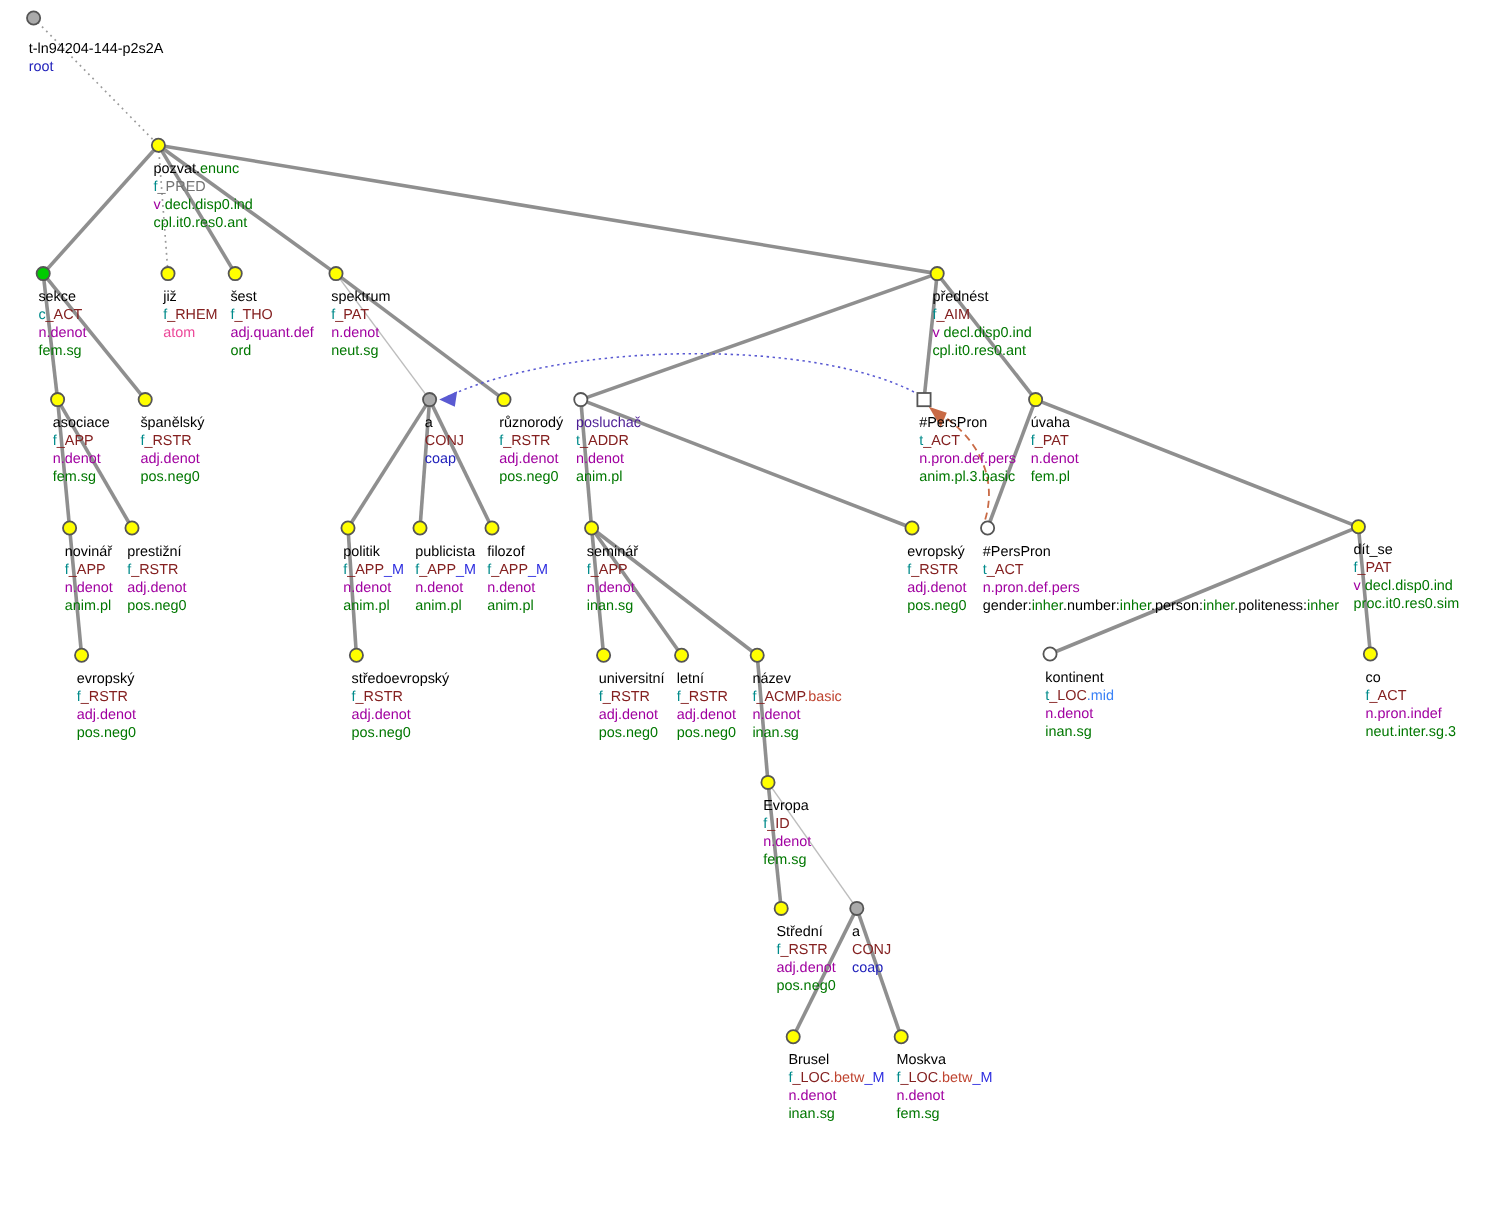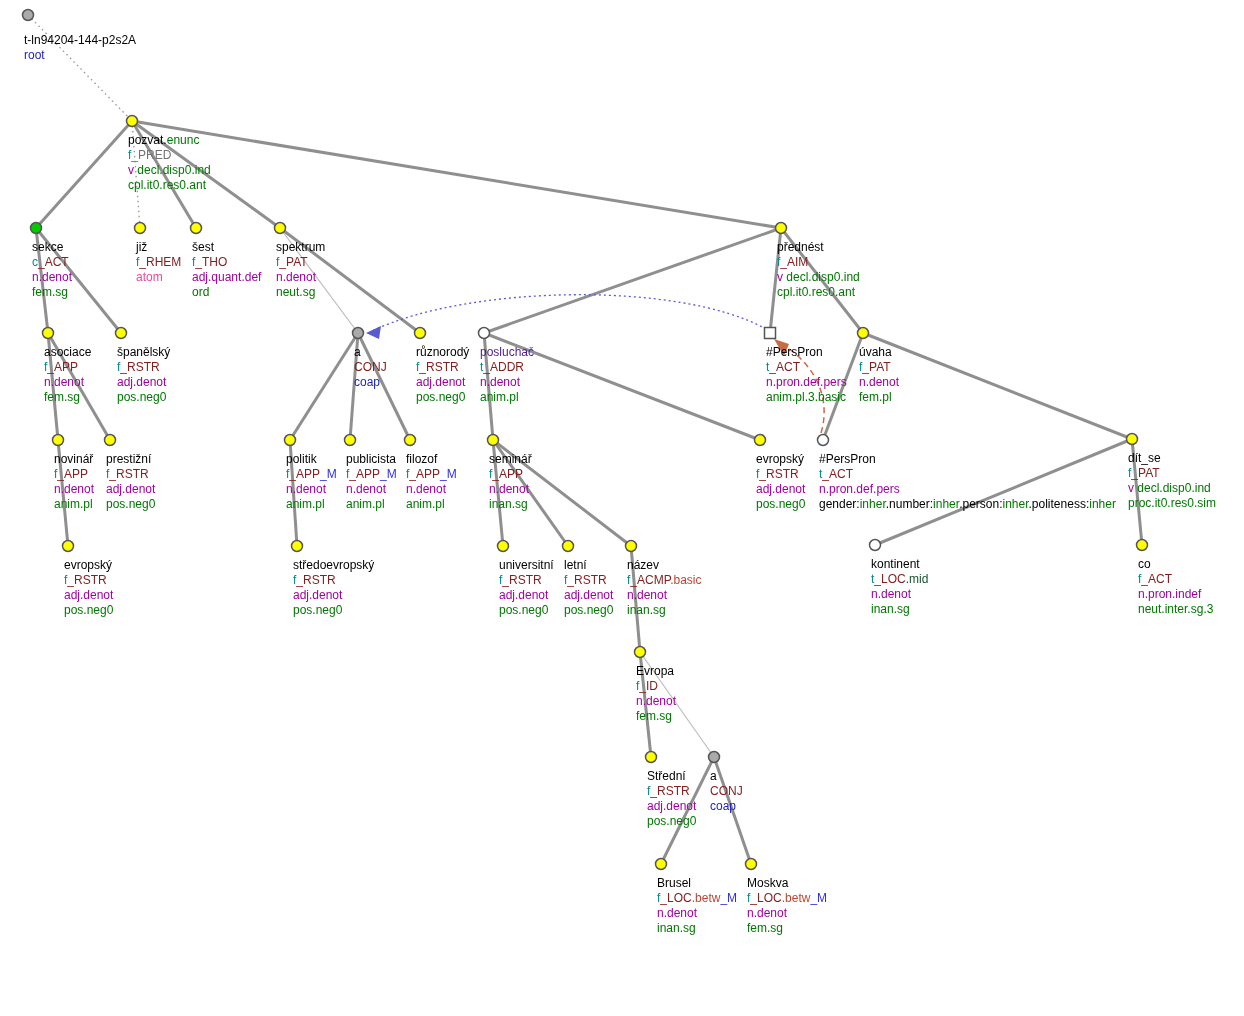--- a/index.html
+++ b/index.html
@@ -254,21 +254,21 @@
         <div><span style="color: rgb(0, 119, 0);">pos.neg0</span></div>
       </div>
       <div class="lbl" style="left: 627px; top: 558px;">
         <div><span style="color: rgb(0, 0, 0);">název</span></div>
         <div><span style="color: rgb(0, 139, 139);">f</span><span style="color: rgb(132, 32, 32);">_ACMP</span><span style="color: rgb(191, 68, 48);">.basic</span></div>
         <div><span style="color: rgb(160, 0, 160);">n.denot</span></div>
         <div><span style="color: rgb(0, 119, 0);">inan.sg</span></div>
       </div>
       <div class="lbl" style="left: 871px; top: 557px;">
         <div><span style="color: rgb(0, 0, 0);">kontinent</span></div>
-        <div><span style="color: rgb(0, 139, 139);">t</span><span style="color: rgb(132, 32, 32);">_LOC</span><span style="color: #14532d;">.mid</span></div>
+        <div><span style="color: rgb(0, 139, 139);">t</span><span style="color: rgb(132, 32, 32);">_LOC</span><span style="color: #3b82f6;">.mid</span></div>
         <div><span style="color: rgb(160, 0, 160);">n.denot</span></div>
         <div><span style="color: rgb(0, 119, 0);">inan.sg</span></div>
       </div>
       <div class="lbl" style="left: 1138px; top: 557px;">
         <div><span style="color: rgb(0, 0, 0);">co</span></div>
         <div><span style="color: rgb(0, 139, 139);">f</span><span style="color: rgb(132, 32, 32);">_ACT</span></div>
         <div><span style="color: rgb(160, 0, 160);">n.pron.indef</span></div>
         <div><span style="color: rgb(0, 119, 0);">neut.inter.sg.3</span></div>
       </div>
       <div class="lbl" style="left: 636px; top: 664px;">

